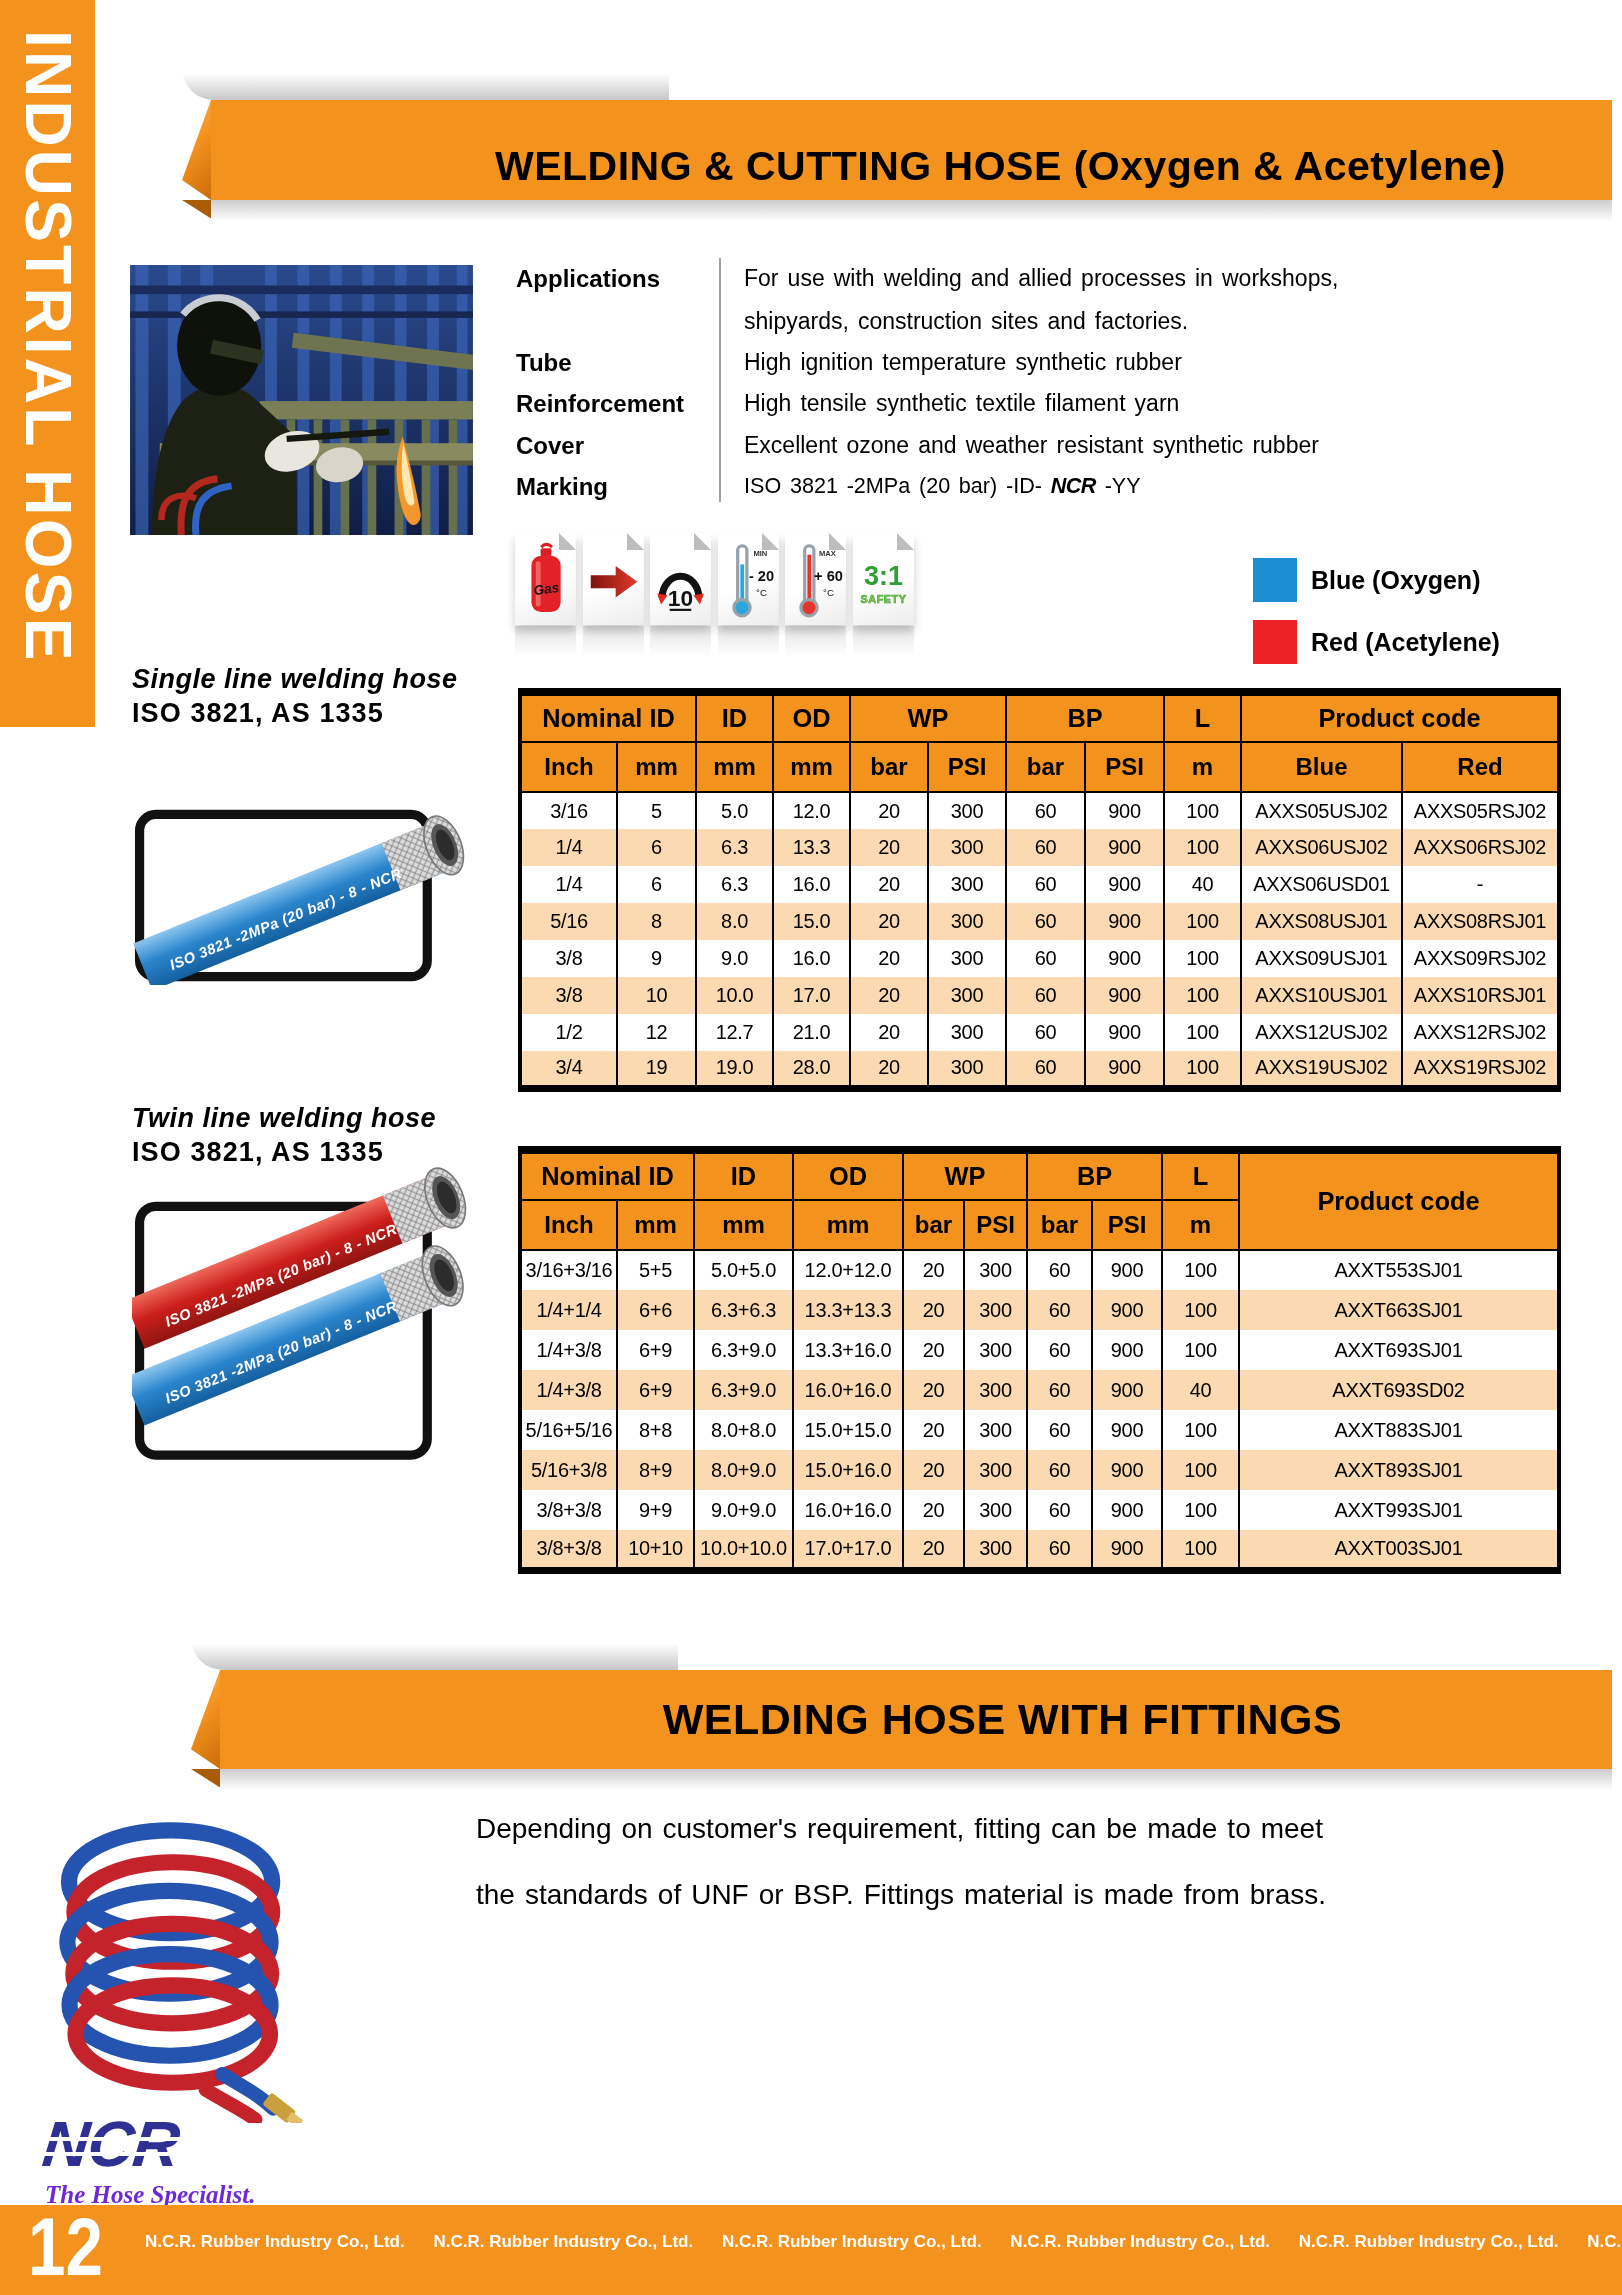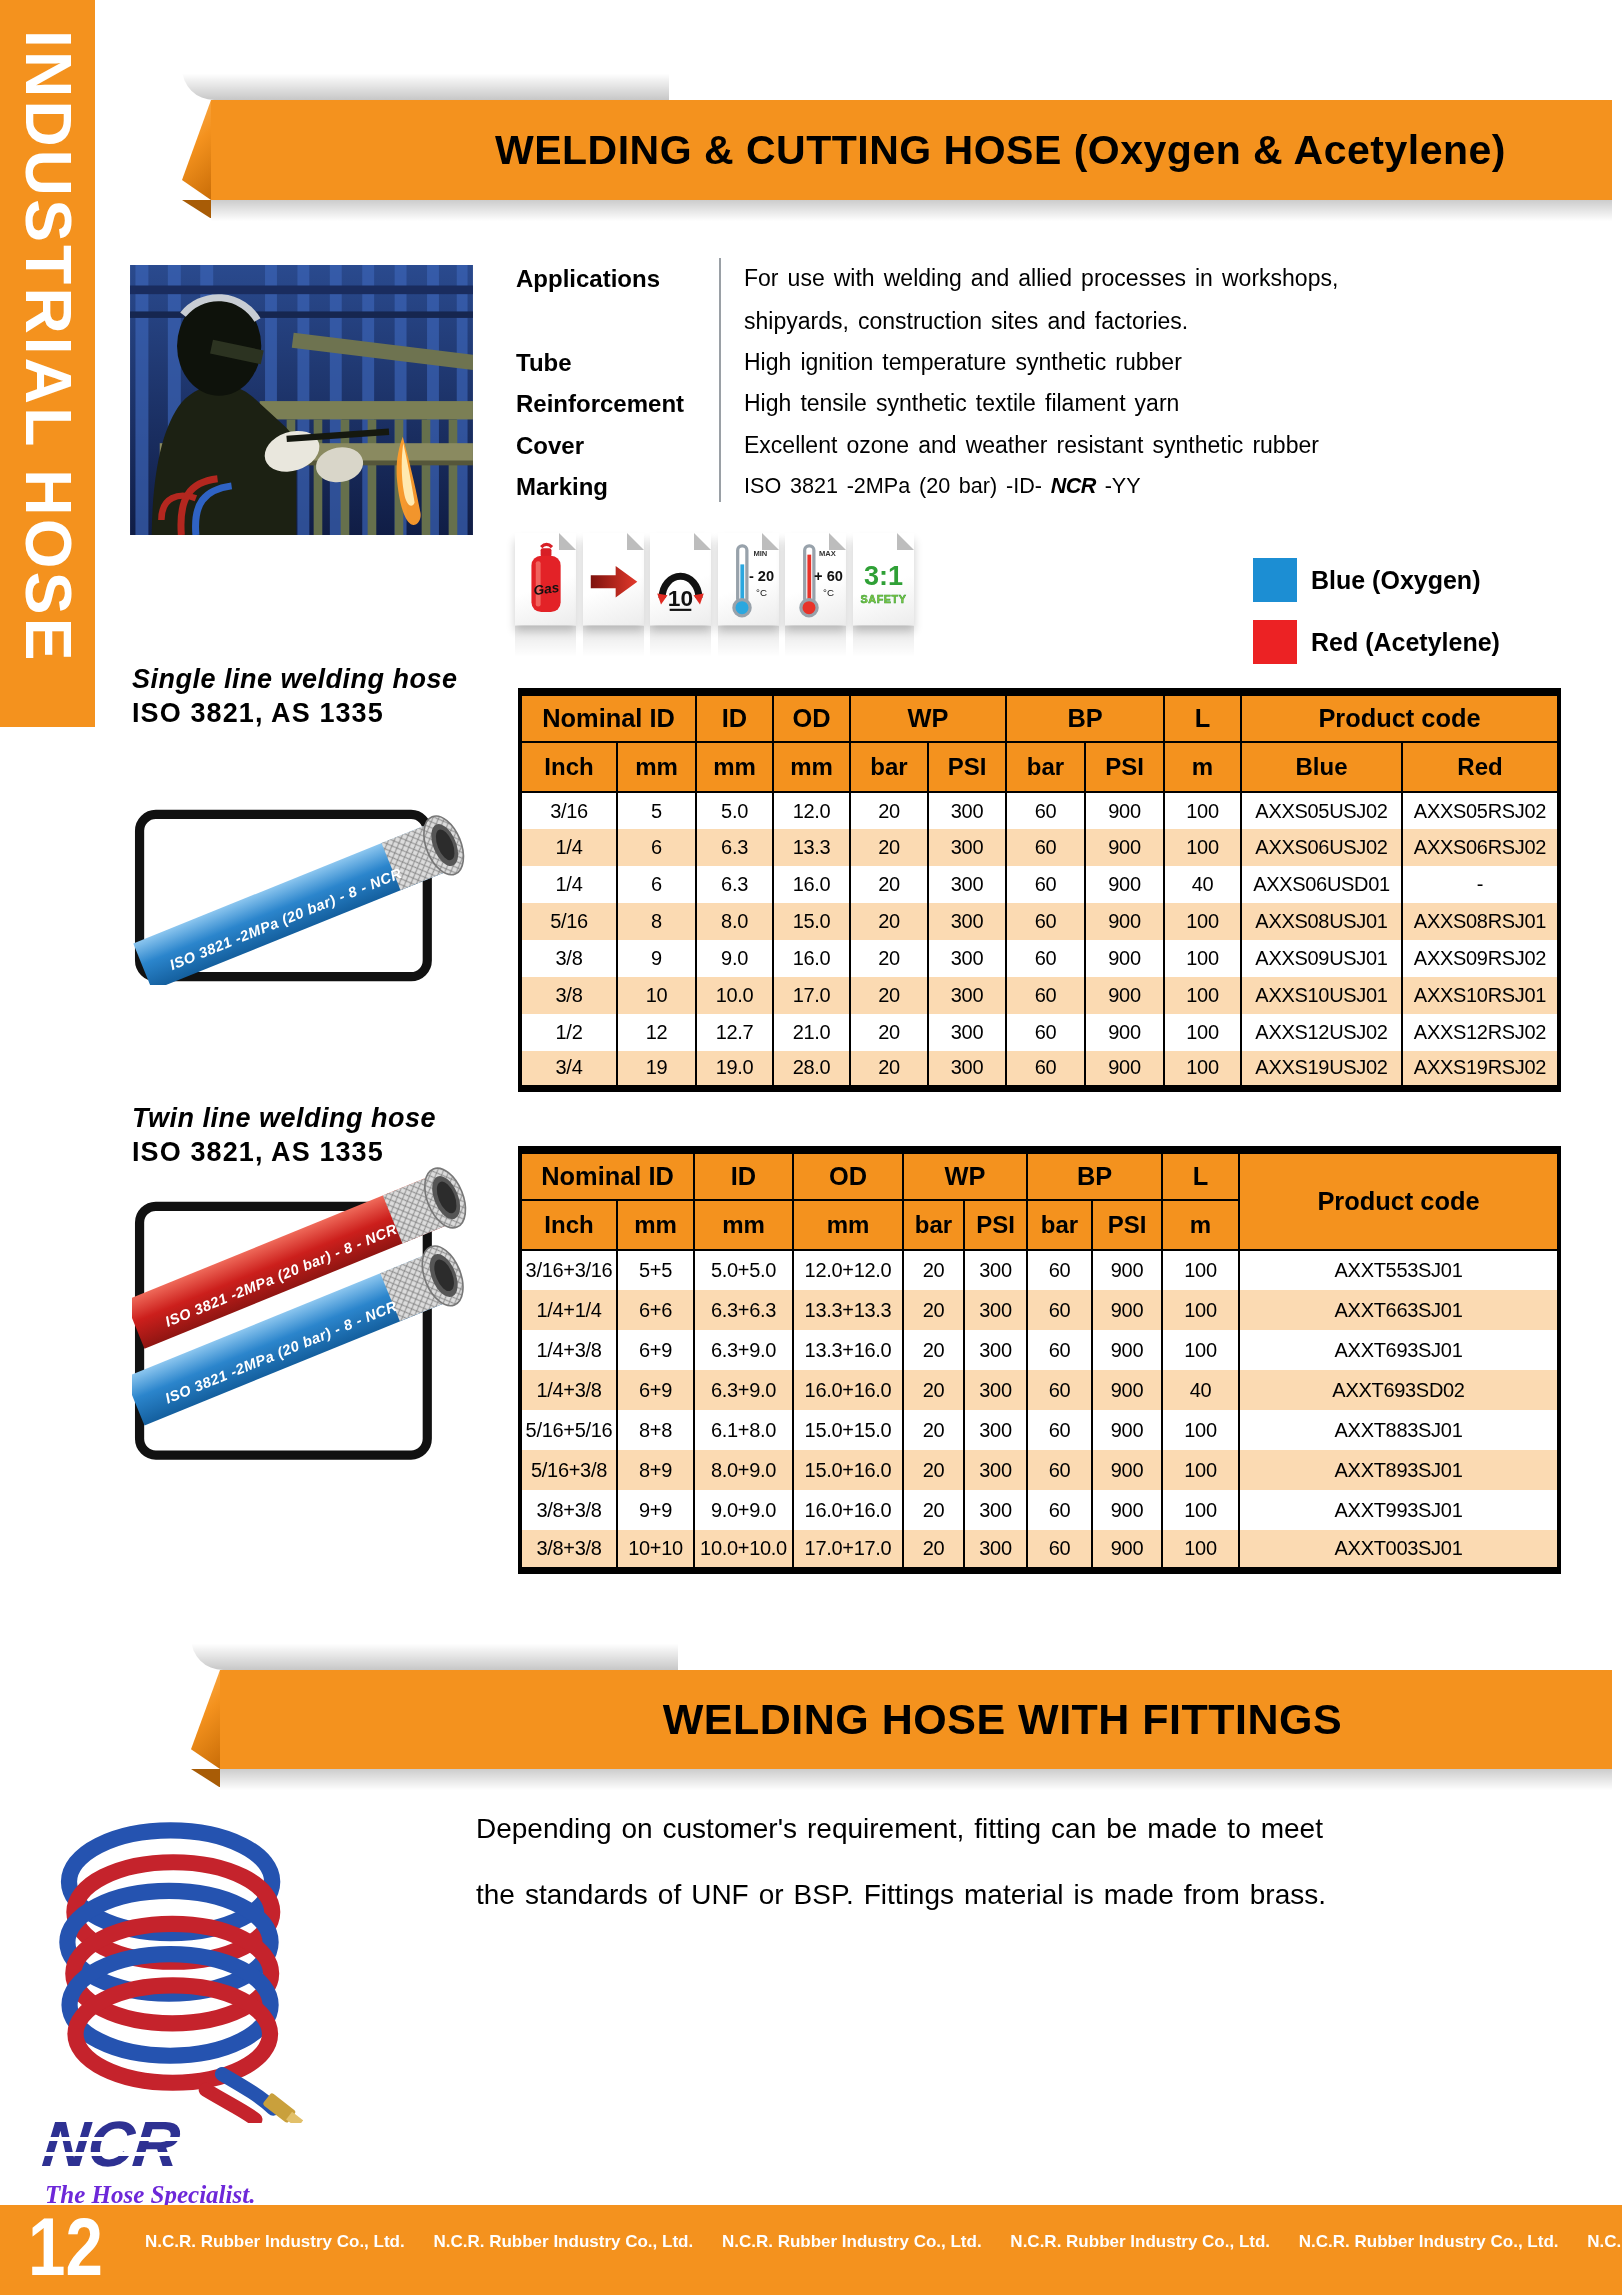--- a/index.html
+++ b/index.html
@@ -18,21 +18,21 @@
   .banner .curl-top { position:absolute; left:-29px; top:-34px; width:487px; height:34px;
     background:linear-gradient(to top, rgba(0,0,0,.22), rgba(0,0,0,0) 78%); border-radius:0 0 0 32px; }
   .banner .under { position:absolute; left:0; bottom:-26px; width:100%; height:26px;
     background:linear-gradient(to bottom, rgba(0,0,0,.20), rgba(0,0,0,0) 82%); }
   .banner .fold { position:absolute; left:-29px; top:0; width:29px; height:100%;
     background:linear-gradient(135deg,#fbb45c 0%,#f4921e 45%,#c96d07 100%);
     clip-path:polygon(100% 0, 100% 100%, 0 80%); }
   .banner .fold-tip { position:absolute; left:-29px; bottom:-18.4px; width:29px; height:18.4px;
     background:#a85c06; clip-path:polygon(0 0, 100% 0, 100% 100%); }
   .banner-title { font-weight:bold; text-align:center; letter-spacing:0.5px; }
-  #banner-main .banner-title { line-height:100px; font-size:41px; padding-left:178px; }
+  #banner-main .banner-title { line-height:100px; font-size:41px; padding-left:178px;margin-top:16px; }
   #banner-fittings .banner-title { line-height:99px; font-size:43px; padding-left:173px; }
 
   
   .spec-label { position:absolute; left:516px; font-size:24px; font-weight:bold; }
   .spec-value { position:absolute; left:744px; font-size:23px; word-spacing:2.7px; white-space:nowrap; }
   .spec-divider { position:absolute; left:719px; top:258px; width:2.2px; height:244px; background:#9aa0a6; }
   .ncr-inline { font-style:italic; font-weight:bold; letter-spacing:-0.5px; }
 
   
   .tag-row { position:absolute; left:515px; top:533px; display:flex; gap:6.5px; }
@@ -520,21 +520,21 @@
           <td>20</td>
           <td>300</td>
           <td>60</td>
           <td>900</td>
           <td>40</td>
           <td>AXXT693SD02</td>
         </tr>
         <tr>
           <td>5/16+5/16</td>
           <td>8+8</td>
-          <td>6.1+8.0</td>
+          <td>8.0+8.0</td>
           <td>15.0+15.0</td>
           <td>20</td>
           <td>300</td>
           <td>60</td>
           <td>900</td>
           <td>100</td>
           <td>AXXT883SJ01</td>
         </tr>
         <tr>
           <td>5/16+3/8</td>

